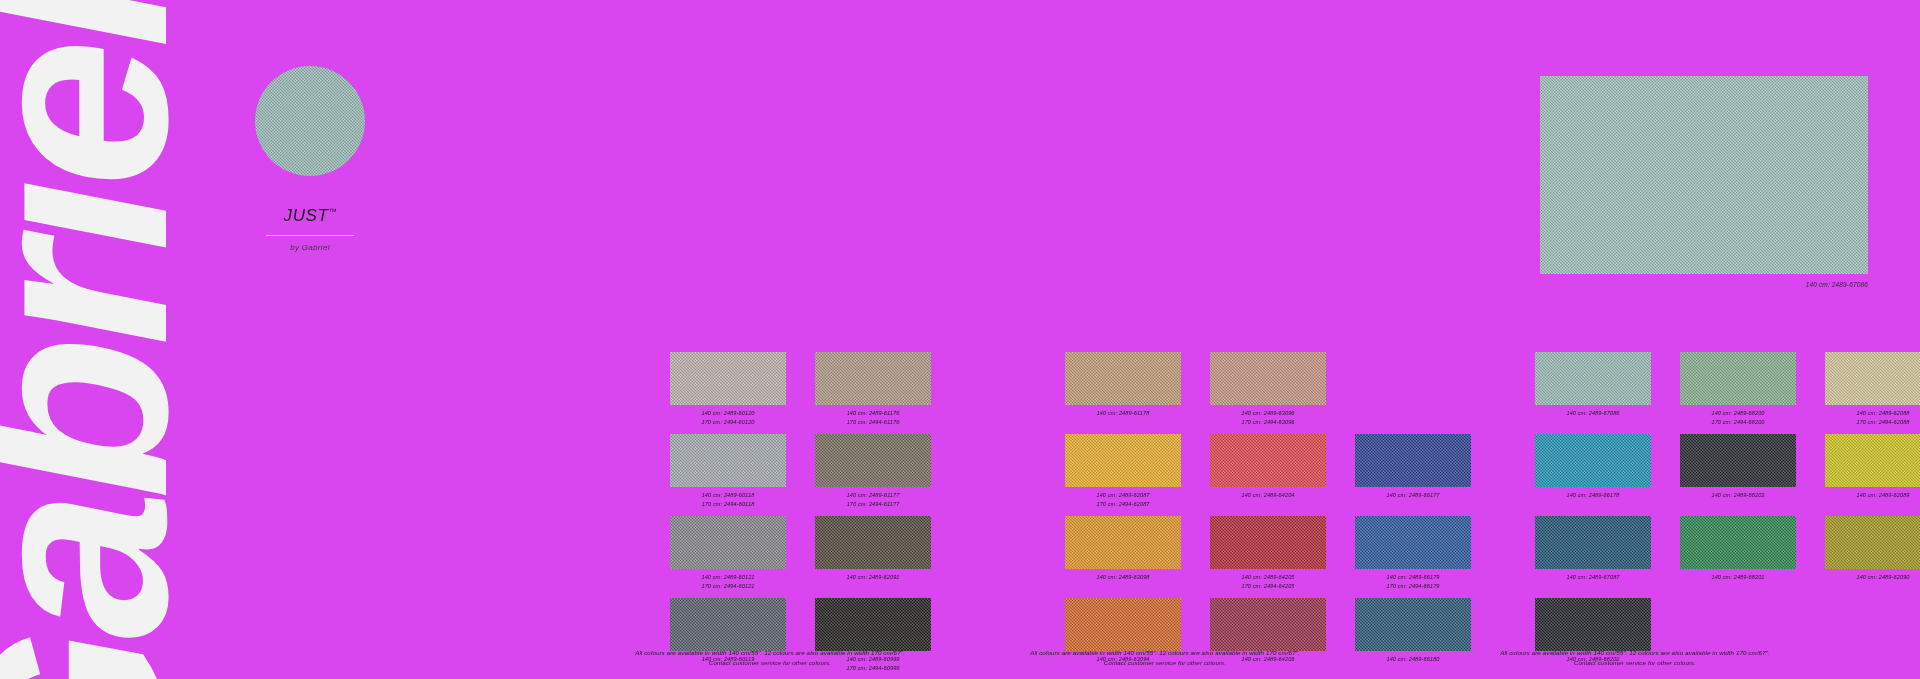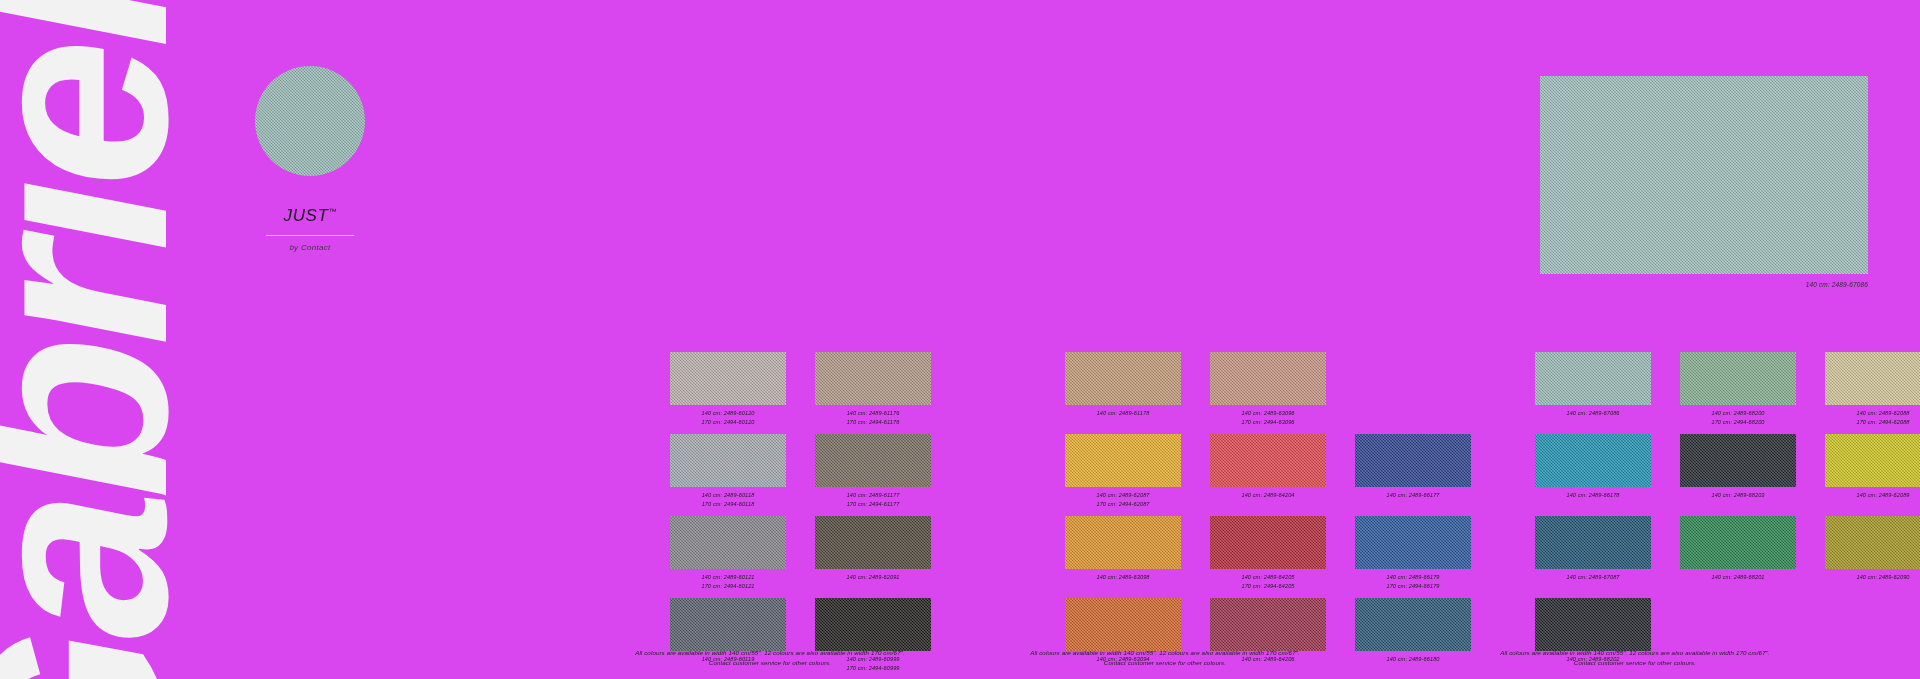--- a/index.html
+++ b/index.html
@@ -97,21 +97,21 @@
 <body>
 
 <div class="page">
 
   <div class="watermark">Gabriel</div>
 
   <div class="brand">
     <div class="brand-swatch"></div>
     <div class="brand-name"><span>JUST</span><sup>™</sup></div>
     <div class="brand-rule"></div>
-    <div class="brand-by">by Contact</div>
+    <div class="brand-by">by Gabriel</div>
   </div>
 
   <div class="hero">
     <div class="hero-img"></div>
     <div class="hero-caption">140 cm: 2489-67086</div>
   </div>
 
   <div class="group g1">
       <div class="group-grid">
         <div class="cell">

